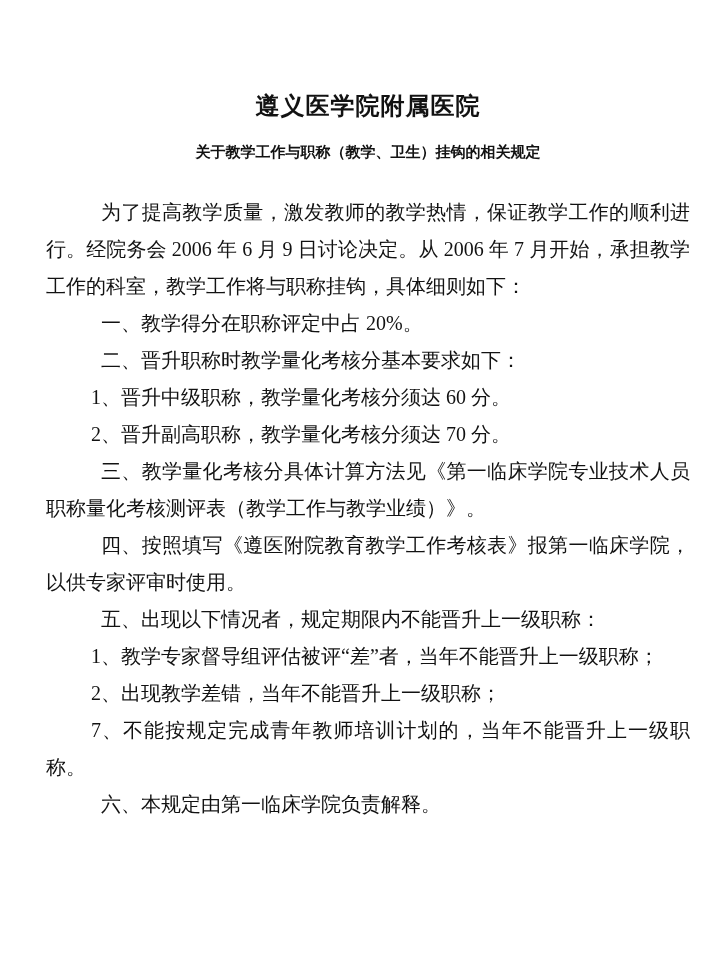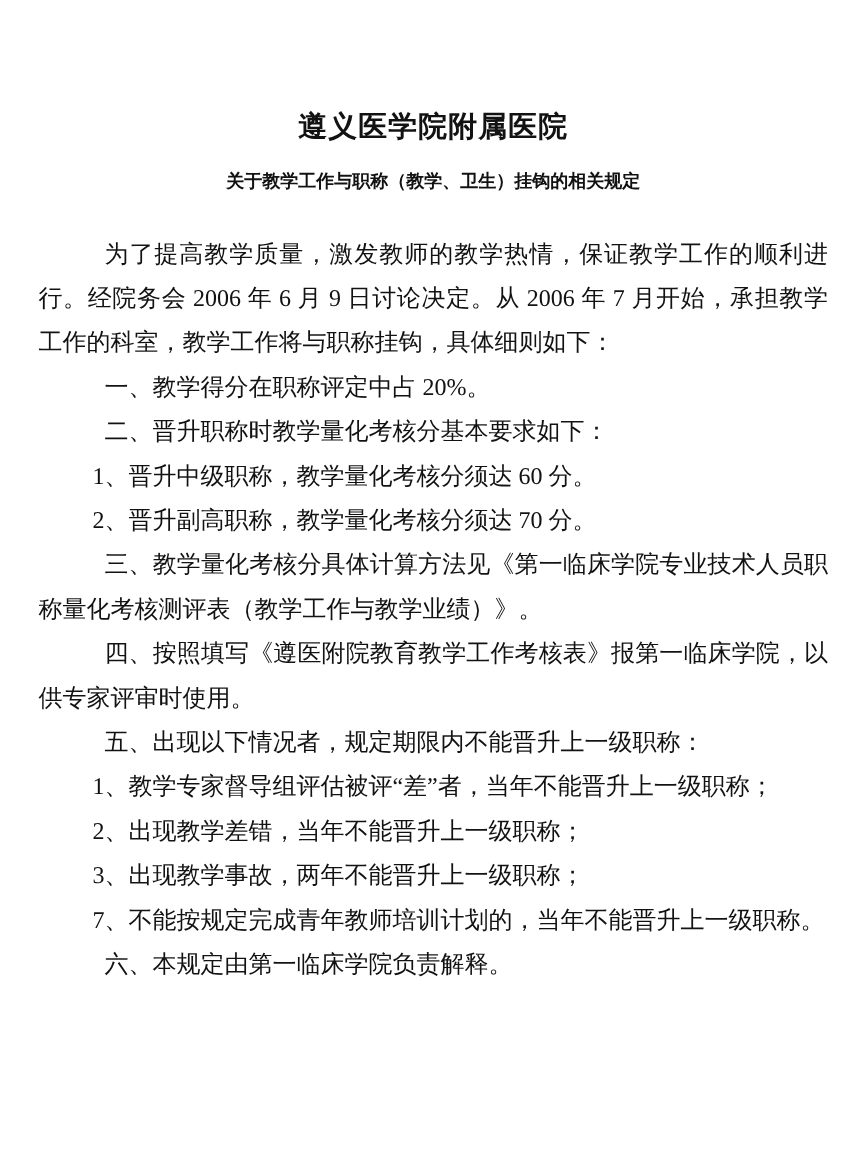--- a/index.html
+++ b/index.html
@@ -6,21 +6,21 @@
     margin: 0;
     padding: 0;
     background: #ffffff;
   }
   .page {
     position: relative;
     width: 720px;
     height: 960px;
     box-sizing: border-box;
     background: #ffffff;
-    padding: 90px 30px 0 32px;
+    padding: 90px 30px 0 46px;
     font-family: "Liberation Serif", "DejaVu Serif", serif;
     color: #121212;
     overflow: hidden;
   }
   .doc-title-1 {
     font-size: 24px;
     font-weight: bold;
     text-align: center;
     margin: 0;
     line-height: 32px;
@@ -64,17 +64,16 @@
 
     <p class="item-cn">一、教学得分在职称评定中占 20%。</p>
     <p class="item-cn">二、晋升职称时教学量化考核分基本要求如下：</p>
     <p class="item-num">1、晋升中级职称，教学量化考核分须达 60 分。</p>
     <p class="item-num">2、晋升副高职称，教学量化考核分须达 70 分。</p>
     <p class="item-cn">三、教学量化考核分具体计算方法见《第一临床学院专业技术人员职称量化考核测评表（教学工作与教学业绩）》。</p>
     <p class="item-cn">四、按照填写《遵医附院教育教学工作考核表》报第一临床学院，以供专家评审时使用。</p>
     <p class="item-cn">五、出现以下情况者，规定期限内不能晋升上一级职称：</p>
     <p class="item-num">1、教学专家督导组评估被评“差”者，当年不能晋升上一级职称；</p>
     <p class="item-num">2、出现教学差错，当年不能晋升上一级职称；</p>
-    <p class="item-num">3、出现教学事故，两年不能晋升上一级职称；</p>
     <p class="item-num">7、不能按规定完成青年教师培训计划的，当年不能晋升上一级职称。</p>
     <p class="item-cn">六、本规定由第一临床学院负责解释。</p>
   </div>
 </div>
 
 </body></html>

